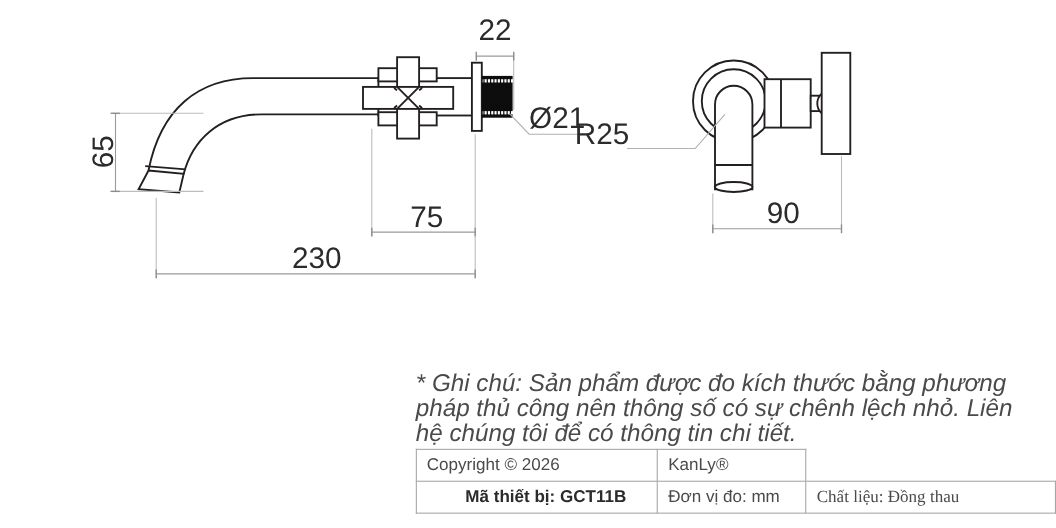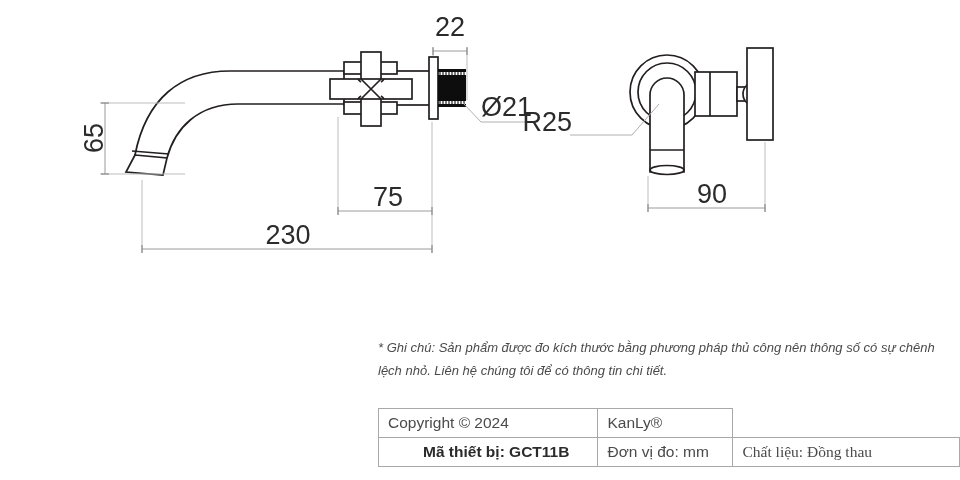--- a/index.html
+++ b/index.html
@@ -71,21 +71,21 @@
     fill: #2b2b2b;
     letter-spacing: 0px;
   }
   .note-block {
     position: absolute;
     left: 378px;
     top: 336px;
     width: 560px;
     font-family: "Liberation Sans", sans-serif;
     font-style: italic;
-    font-size: 13px;
+    font-size: 22px;
     line-height: 23px;
     color: #4a4a4a;
     white-space: pre-line;
   }
   .info-table {
     position: absolute;
     left: 378px;
     top: 408px;
     border-collapse: collapse;
     font-family: "Liberation Sans", sans-serif;
@@ -237,21 +237,21 @@
       <line class="tick" x1="765" y1="204" x2="765" y2="212"></line>
       <text class="dim-text" x="712" y="203" text-anchor="middle">90</text>
     </g>
   </svg>
 
   <div class="note-block">* Ghi chú: Sản phẩm được đo kích thước bằng phương pháp thủ công nên thông số có sự chênh lệch nhỏ. Liên hệ chúng tôi để có thông tin chi tiết.</div>
 
   <table class="info-table">
     <tbody>
       <tr>
-        <td class="c-code">Copyright © 2024</td>
+        <td class="c-code">Copyright © 2026</td>
         <td class="c-unit">KanLy®</td>
         <td class="c-mat empty-cell"></td>
       </tr>
       <tr>
         <td class="c-code bold-cell">Mã thiết bị: GCT11B</td>
         <td class="c-unit">Đơn vị đo: mm</td>
         <td class="c-mat">Chất liệu: Đồng thau</td>
       </tr>
     </tbody>
   </table>

